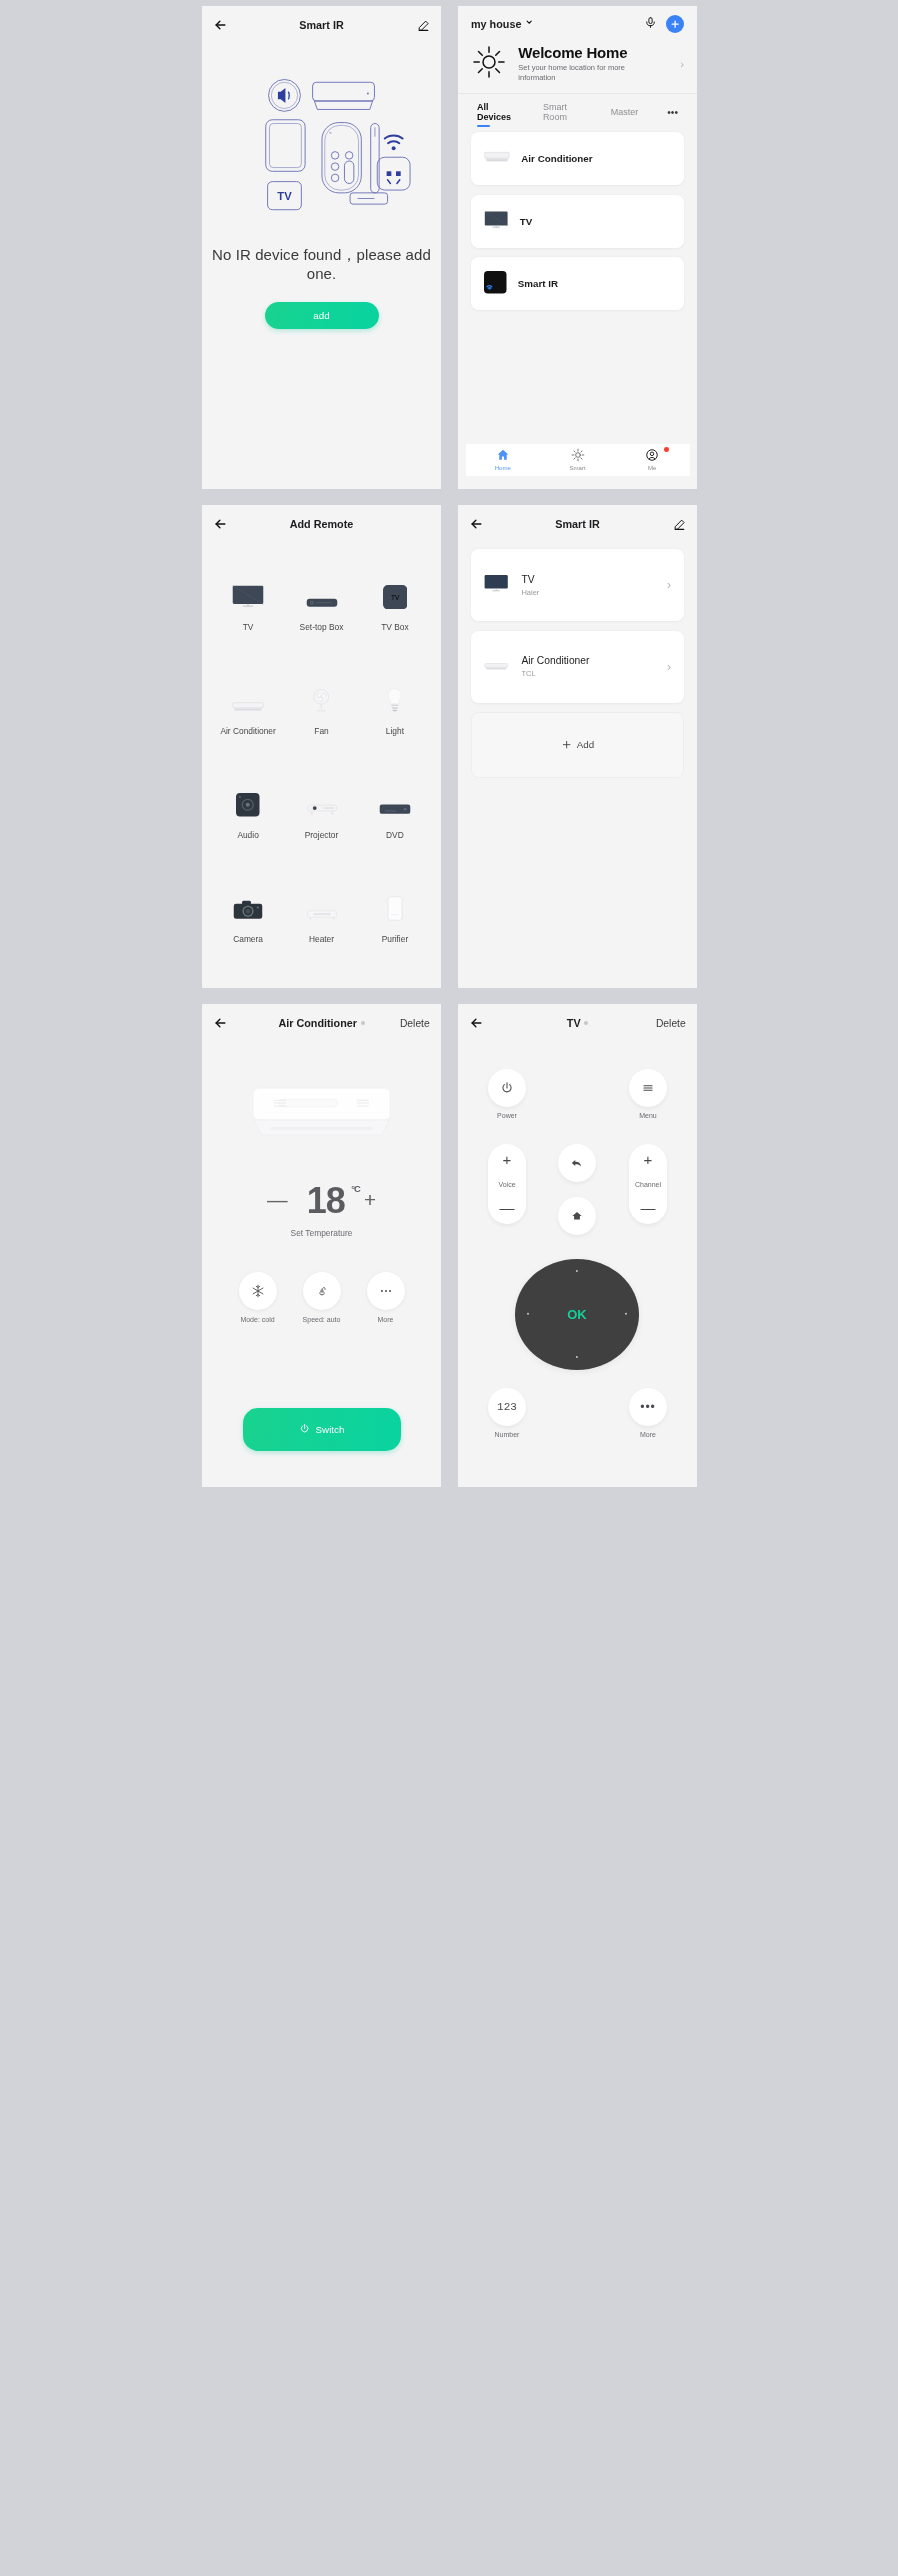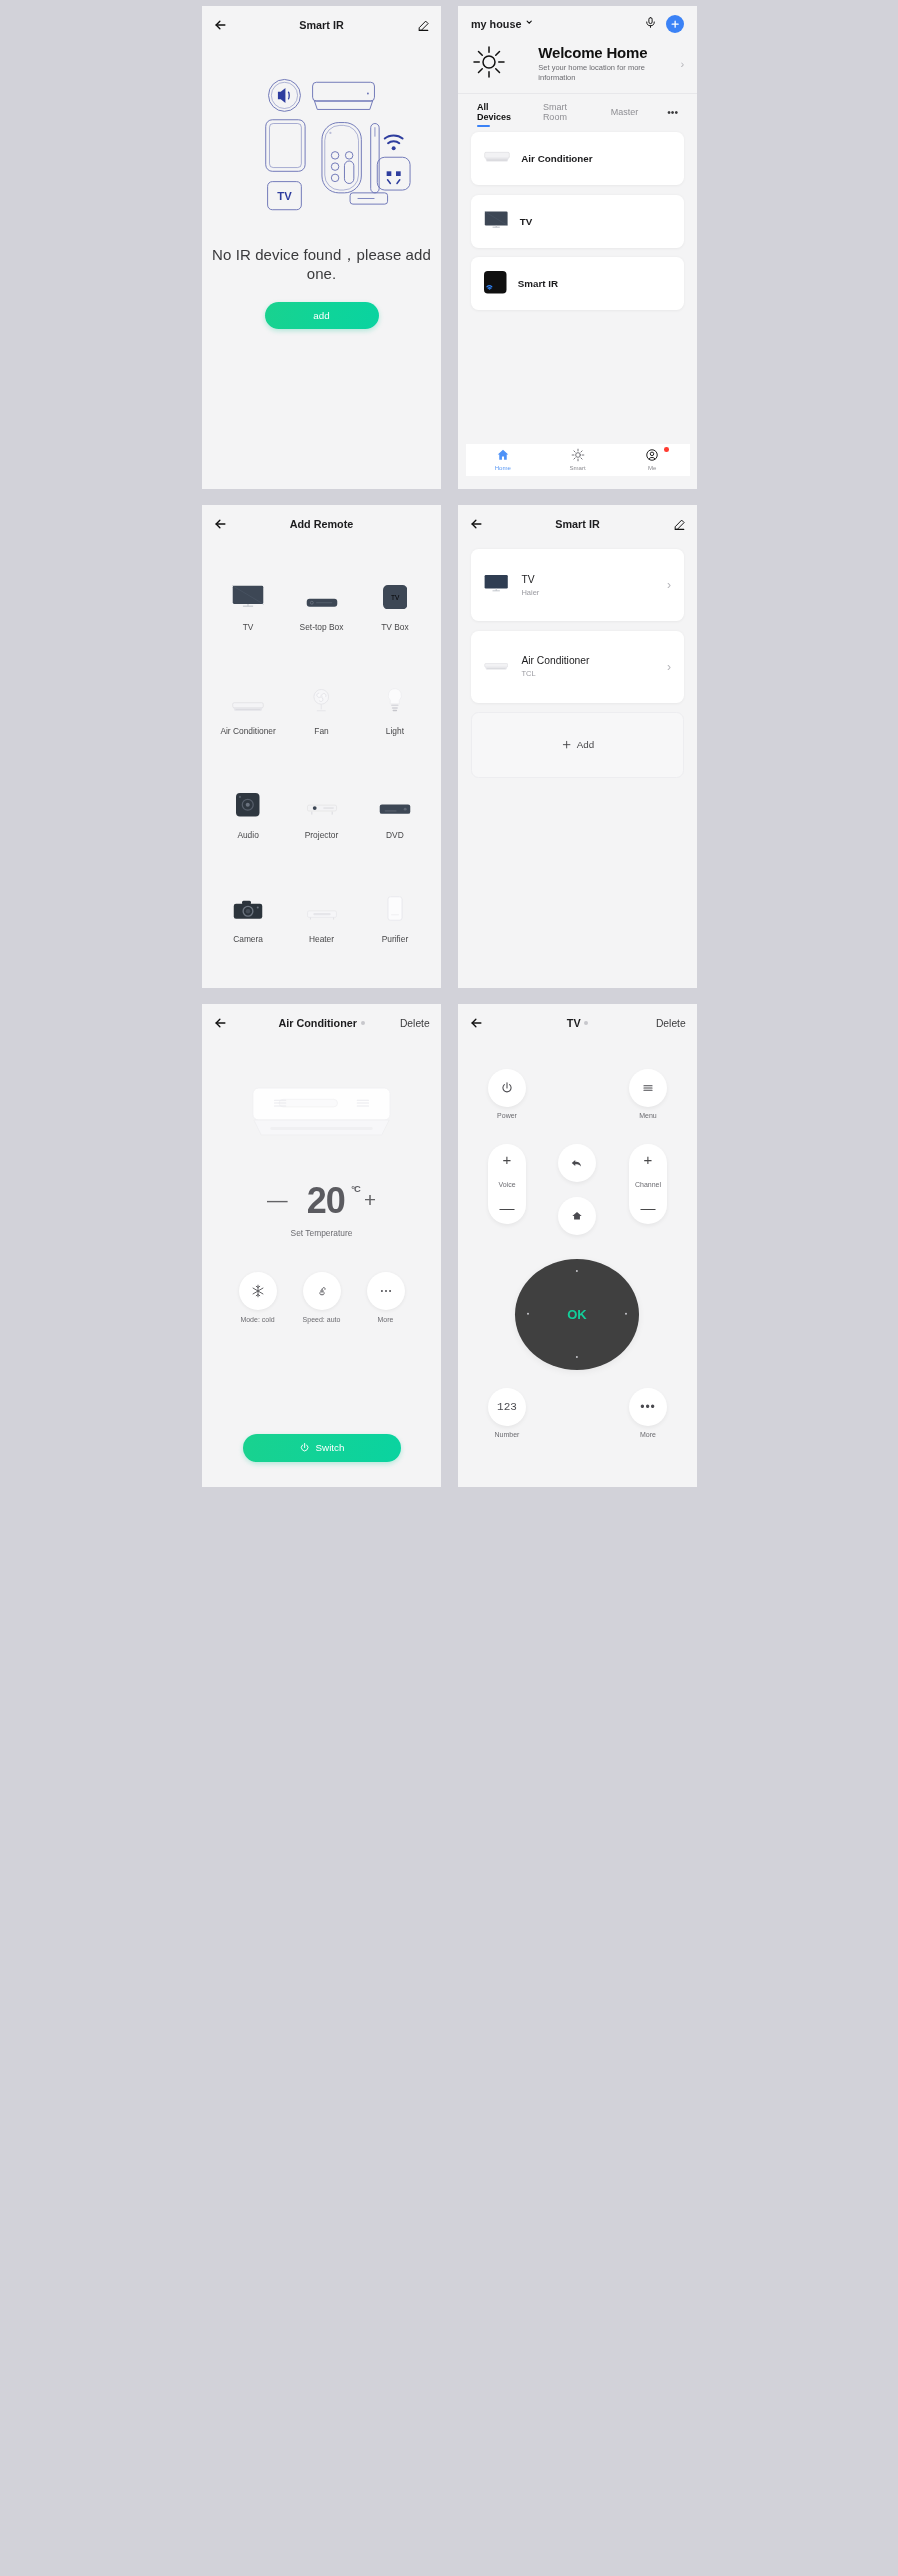--- a/index.html
+++ b/index.html
@@ -52,21 +52,21 @@
 
   
   .hdr2 { padding:9.4px 13px 0 13px; display:flex; align-items:center; justify-content:space-between; }
   .house-name { font-size:10.8px; font-weight:bold; color:#1c1c1e; display:flex; gap:3.8px;}
   .hdr2-icons { display:flex; align-items:center; gap:9.4px;}
   .plus-circle {
     width:18px;height:18px;border-radius:50%;background:#3b82f6;
     display:flex;align-items:center;justify-content:center;
   }
   .welcome-row { display:flex; align-items:center; padding:11.3px 13px 9.4px 13px; gap:11.3px;}
-  .welcome-txt { flex:1;margin-left:20px; }
+  .welcome-txt { flex:1; }
   .welcome-title { font-size:15px; font-weight:bold; color:#111; letter-spacing:-0.2px;}
   .welcome-sub { font-size:7.5px; color:#6b6b70; line-height:1.35; margin-top:1.9px; width:131px;}
   .chev-r { color:#b5b5ba; font-size:11.3px;}
   .tabs { display:flex; align-items:center; gap:12px; padding:0 19px; border-top:0.9px solid #e7e7ea; padding-top:8.4px;}
   .tab { font-size:9px; color:#8e8e93; margin-right:17px; position:relative; padding-bottom:4.7px;}
   .tab.active { color:#111; font-weight:bold; }
   .tab.active::after{ content:""; position:absolute; left:0; bottom:0; width:13px;height:1.9px;background:#3b82f6;border-radius:0.9px;}
   .dots { color:#3a3a3c; font-size:10.3px; margin-left:auto; padding-bottom:4.7px;}
   .devlist { padding:5.6px 13px 0 13px; }
   .devcard {
@@ -115,22 +115,22 @@
   .templabel { text-align:center; font-size:8.4px; color:#6b6b70; margin-top:6px;}
   .modes { display:flex; justify-content:center; gap:26px; margin-top:34px;}
   .modebtn { display:flex; flex-direction:column; align-items:center; gap:6.6px;}
   .circ {
     width:38px;height:38px;border-radius:50%;background:#fff;
     display:flex;align-items:center;justify-content:center;
     box-shadow:0 0.9px 3.8px rgba(0,0,0,.07);
   }
   .modebtn .lbl { font-size:7px; color:#6b6b70;}
   .switchbtn {
-    position:absolute; bottom:25px; left:50%; transform:translateX(-50%);
-    width:158px;height:28px;border-radius:15px;
+    position:absolute; bottom:36px; left:50%; transform:translateX(-50%);
+    width:158px;height:43px;border-radius:15px;
     background:linear-gradient(100deg,#19d28f,#0ad3a0);
     color:#fff;font-size:9.8px; display:flex;align-items:center;justify-content:center;gap:5.6px;
     box-shadow:0 1.9px 5.6px rgba(16,200,150,.28);
   }
 
   
   .tvarea { position:relative; height:441px; }
   .rbtn-round {
     width:38px;height:38px;border-radius:50%;background:#fff;
     display:flex;align-items:center;justify-content:center;
@@ -561,21 +561,21 @@
           <path d="M25 15h12M25 18h12M25 21h12"></path>
           <path d="M113 15h12M113 18h12M113 21h12"></path>
         </g>
         <path d="M22 45h106" stroke="#f0f0f2" stroke-width="3" stroke-linecap="round"></path>
       </svg>
     </div>
 
     <div class="tempwrap">
       <span class="minus">—</span>
       <span class="tempnum">
-        <span>20</span>
+        <span>18</span>
         <span class="tempunit">°C</span>
       </span>
       <span class="plusx">+</span>
     </div>
     <div class="templabel">Set Temperature</div>
 
     <div class="modes">
       <div class="modebtn">
         <span class="circ">
           <svg viewBox="0 0 24 24" width="14" height="14" fill="none" stroke="#4a4a4f" stroke-width="1.5" stroke-linecap="round">

